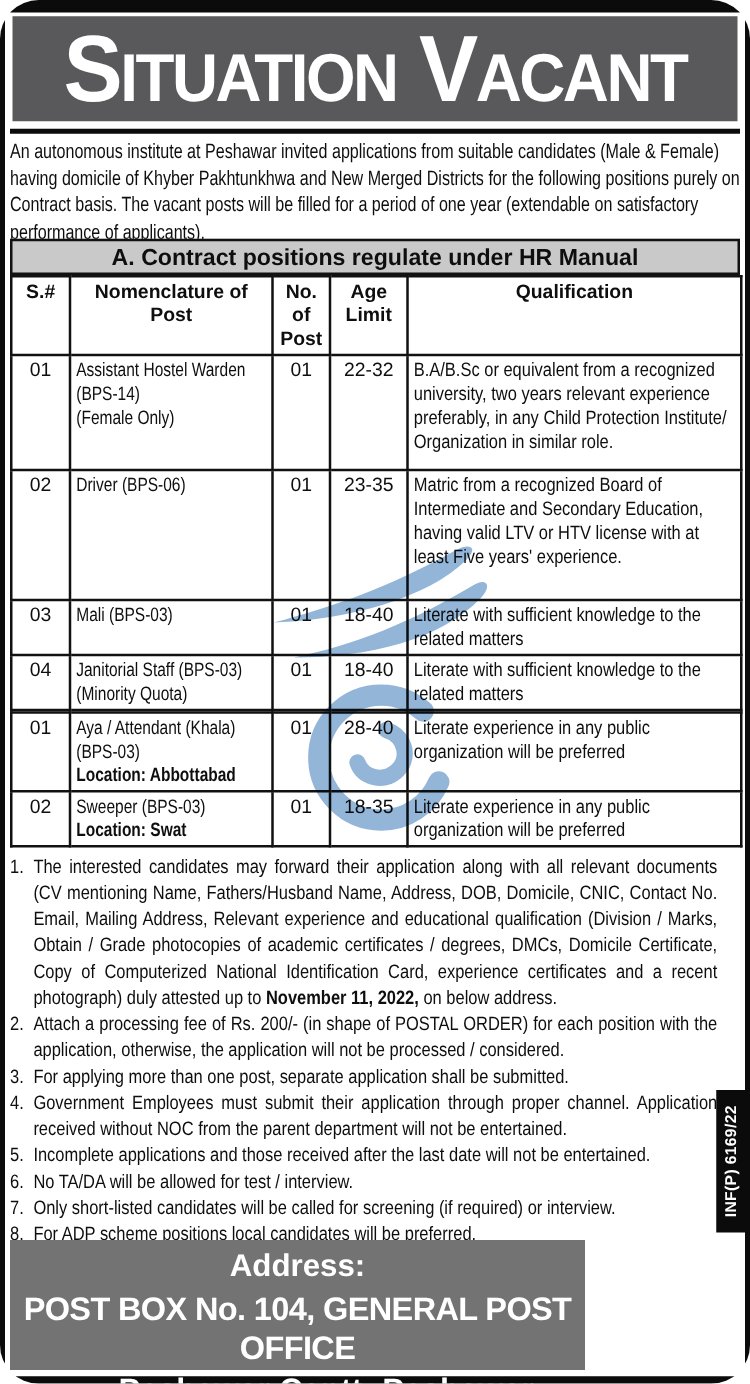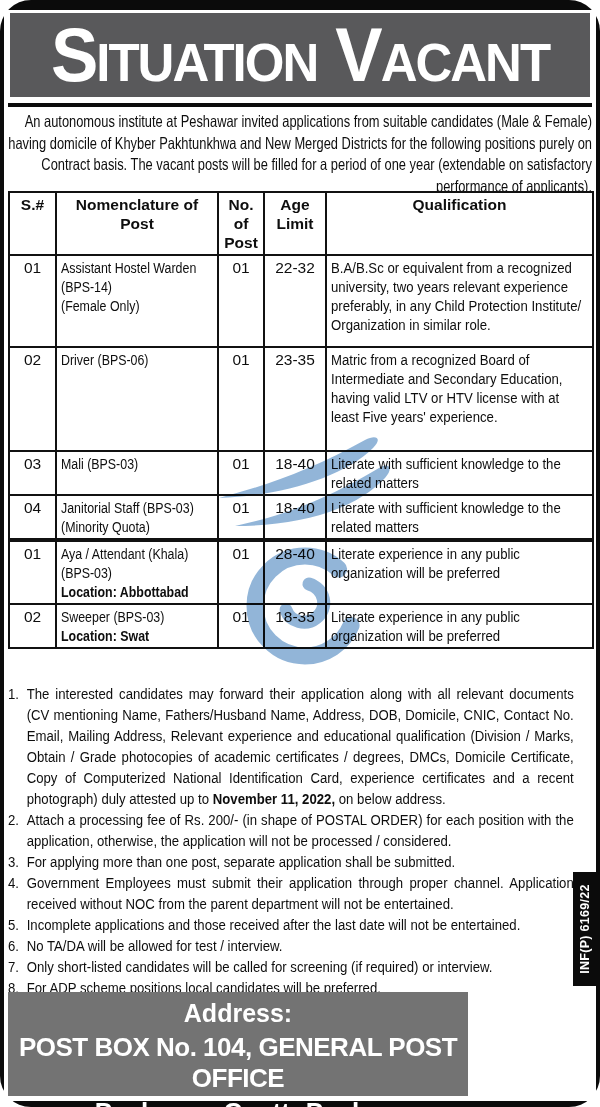--- a/index.html
+++ b/index.html
@@ -21,21 +21,21 @@
   .title .small{font-size:51px;}
   .title .gap{display:inline-block;width:18px;}
   .rule{position:absolute;left:8px;top:103px;width:584px;height:4px;background:#0b0b0b;}
 
   
   .cx  {display:block;width:117.6%;transform:scaleX(.85);transform-origin:0 0;}
   .cx8 {display:block;width:125%;transform:scaleX(.8);transform-origin:0 0;}
   .cxi {display:block;width:128.2%;transform:scaleX(.78);transform-origin:0 0;}
 
   .intro{position:absolute;left:8px;top:111px;width:584px;font-size:16.5px;line-height:21.5px;
-         font-weight:400;color:#0e0e0e;text-align:right;}
+         font-weight:400;color:#0e0e0e;}
 
   
   .tables{position:absolute;left:8px;top:191px;width:584px;}
   table{border-collapse:collapse;table-layout:fixed;width:584px;}
   th,td{border:2px solid #111;vertical-align:top;padding:2px 4px;font-size:15.5px;line-height:19px;}
   .secbar{background:#c9c9c9;border:2px solid #111;text-align:center;font-weight:700;
           font-size:18.5px;line-height:21px;padding:2px 4px;}
   th{font-weight:700;background:#fff;}
   .c{text-align:center;}
   .pre{white-space:pre-line;}
@@ -81,20 +81,21 @@
   <div class="banner">
     <div class="title"><span class="big">S</span><span class="small">ITUATION</span><span class="gap"></span><span class="big">V</span><span class="small">ACANT</span></div>
   </div>
   <div class="rule"></div>
 
   <div class="intro">
     <span class="cxi">An autonomous institute at Peshawar invited applications from suitable candidates (Male &amp; Female) having domicile of Khyber Pakhtunkhwa and New Merged Districts for the following positions purely on Contract basis. The vacant posts will be filled for a period of one year (extendable on satisfactory performance of applicants).</span>
   </div>
 
   <div class="tables">
+    <div class="secbar">A. Contract positions regulate under HR Manual</div>
     <table>
       <colgroup>
           <col class="sn">
           <col class="post">
           <col class="no">
           <col class="age">
           <col class="qual">
         </colgroup>
       <tbody>
           <tr>

